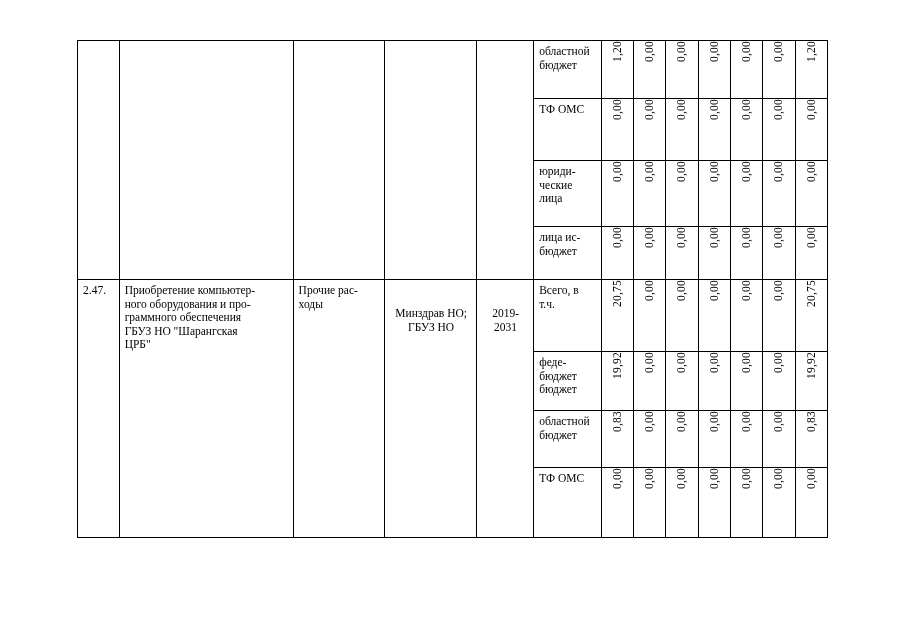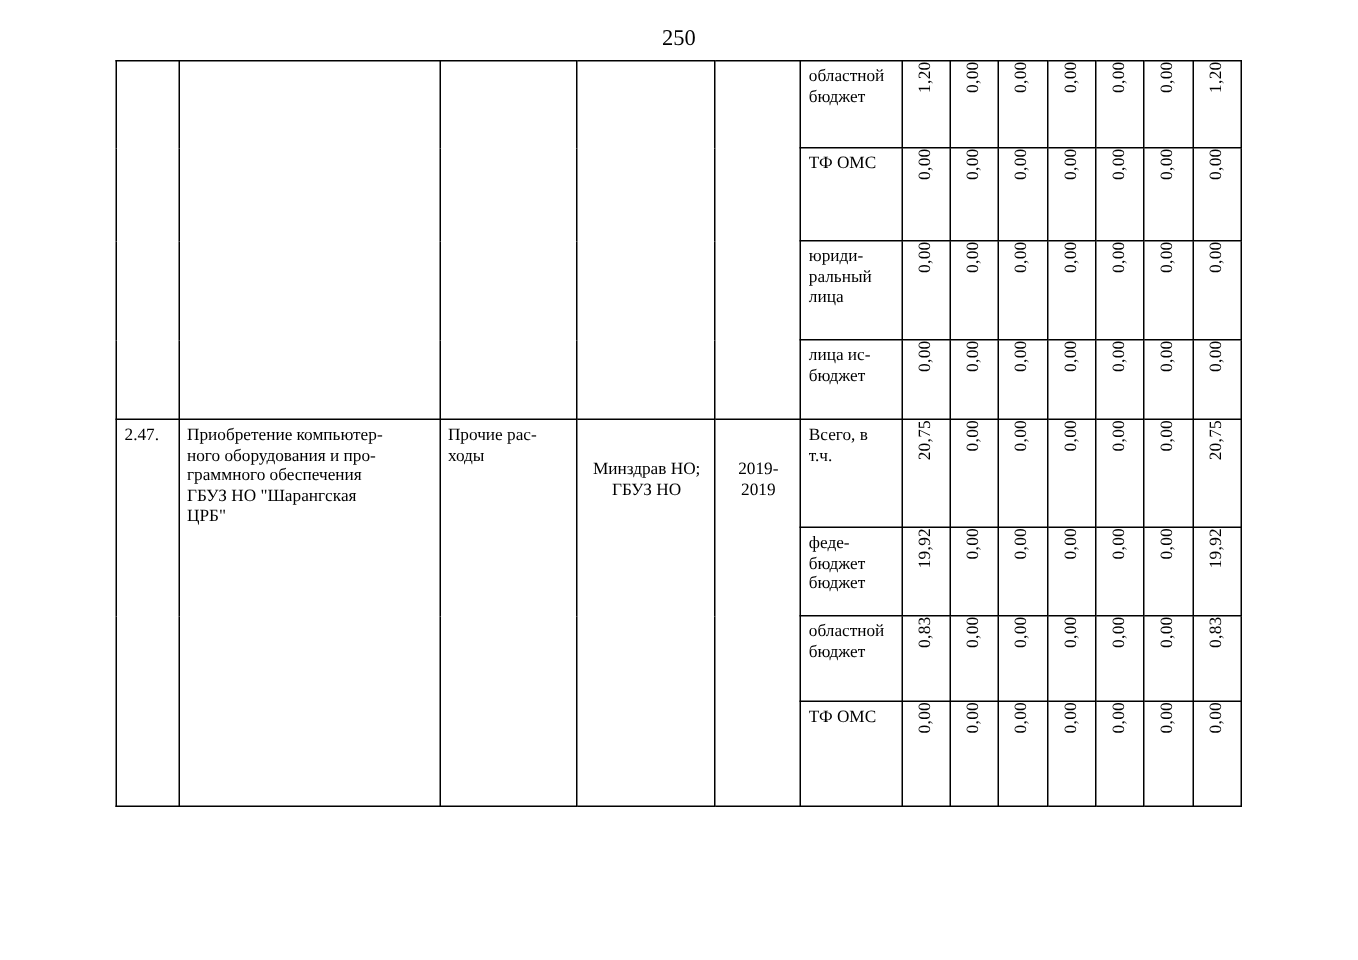--- a/index.html
+++ b/index.html
@@ -95,21 +95,20 @@
   .row-h5 { height: 72px; }
   .row-h6 { height: 59px; }
   .row-h7 { height: 57px; }
   .row-h8 { height: 70px; }
 </style>
 </head>
 <body>
 
 <div class="page">
 
-  <div class="page-number">250</div>
 
   <table class="doc-table">
     <colgroup>
       <col class="num-col">
       <col class="name-col">
       <col class="kind-col">
       <col class="exec-col">
       <col class="year-col">
       <col class="src-col">
       <col class="val-col">
@@ -220,21 +219,21 @@
           <div class="val-inner">
               <span class="vertical-num">0,00</span>
             </div>
         </td>
       </tr>
 
       <tr class="row-h3">
         <td>
           <div class="cell-pad">
             <span class="src-text">юриди-</span>
-            <span class="src-text">ральный лица</span>
+            <span class="src-text">ческие лица</span>
           </div>
         </td>
         <td class="val-cell">
           <div class="val-inner">
               <span class="vertical-num">0,00</span>
             </div>
         </td>
         <td class="val-cell">
           <div class="val-inner">
               <span class="vertical-num">0,00</span>
@@ -332,21 +331,21 @@
         </td>
         <td class="center-cell" rowspan="4">
           <div class="cell-pad">
             <span class="src-text">Минздрав НО;</span>
             <span class="src-text">ГБУЗ НО</span>
           </div>
         </td>
         <td class="center-cell" rowspan="4">
           <div class="cell-pad">
             <span class="src-text">2019-</span>
-            <span class="src-text">2019</span>
+            <span class="src-text">2031</span>
           </div>
         </td>
         <td>
           <div class="cell-pad">
             <span class="src-text">Всего, в т.ч.</span>
           </div>
         </td>
         <td class="val-cell">
           <div class="val-inner">
               <span class="vertical-num">20,75</span>

